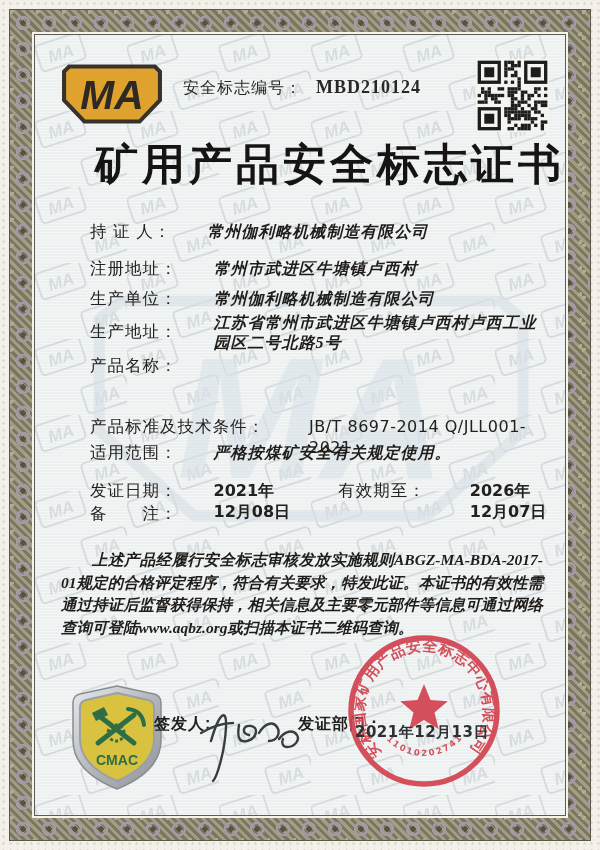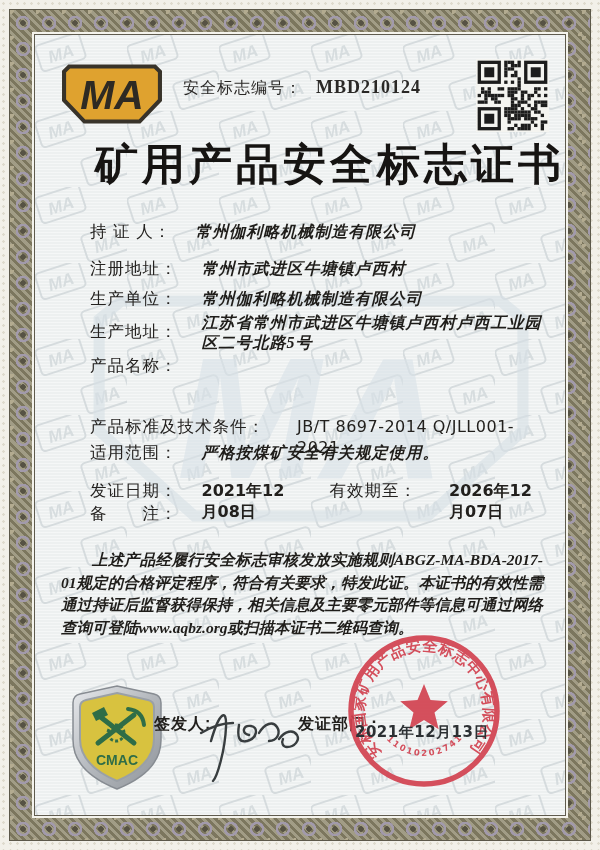--- a/index.html
+++ b/index.html
@@ -26,21 +26,21 @@
   .content{position:absolute;inset:0;color:#22201d;}
   .abs{position:absolute;}
   
   .ma-logo{left:26px;top:26px;width:102px;height:66px;}
   .certno{left:148px;top:42px;font-size:16px;letter-spacing:1px;color:#2a2826;}
   .certno b{font-family:"Liberation Serif",serif;font-size:18px;font-weight:600;letter-spacing:1px;margin-left:14px;}
   .qr{left:441px;top:24px;width:73px;height:73px;}
   .title{left:0;right:0;top:101px;text-align:right;font-family:"Liberation Serif",serif;
          font-weight:700;font-size:43px;letter-spacing:4px;color:#161412;}
   
-  .row{left:55px;right:18px;display:flex;align-items:flex-start;line-height:21px;}
+  .row{left:55px;right:18px;display:flex;align-items:flex-start;line-height:21px;gap:12px;}
   .lab{flex:0 0 auto;font-size:16.5px;font-weight:500;letter-spacing:1px;color:#242220;white-space:pre;}
   .val{margin-left:24px;font-size:16px;}
   .kai{font-family:"Liberation Serif",serif;font-style:italic;font-weight:700;color:#1f1d1a;letter-spacing:1px;}
   .num{font-family:"DejaVu Sans",sans-serif;font-weight:700;letter-spacing:.5px;}
   .std{font-family:"DejaVu Sans",sans-serif;font-weight:500;margin-left:32px;letter-spacing:.5px;}
   .datetx{font-family:"DejaVu Sans",sans-serif;font-weight:600;}
   .gap{display:inline-block;width:42px;}
   
   .para{left:26px;right:22px;top:514px;font-family:"Liberation Serif",serif;font-style:italic;
         font-weight:700;font-size:15.5px;line-height:22.5px;text-indent:2em;color:#1f1d1a;text-align:justify;}

